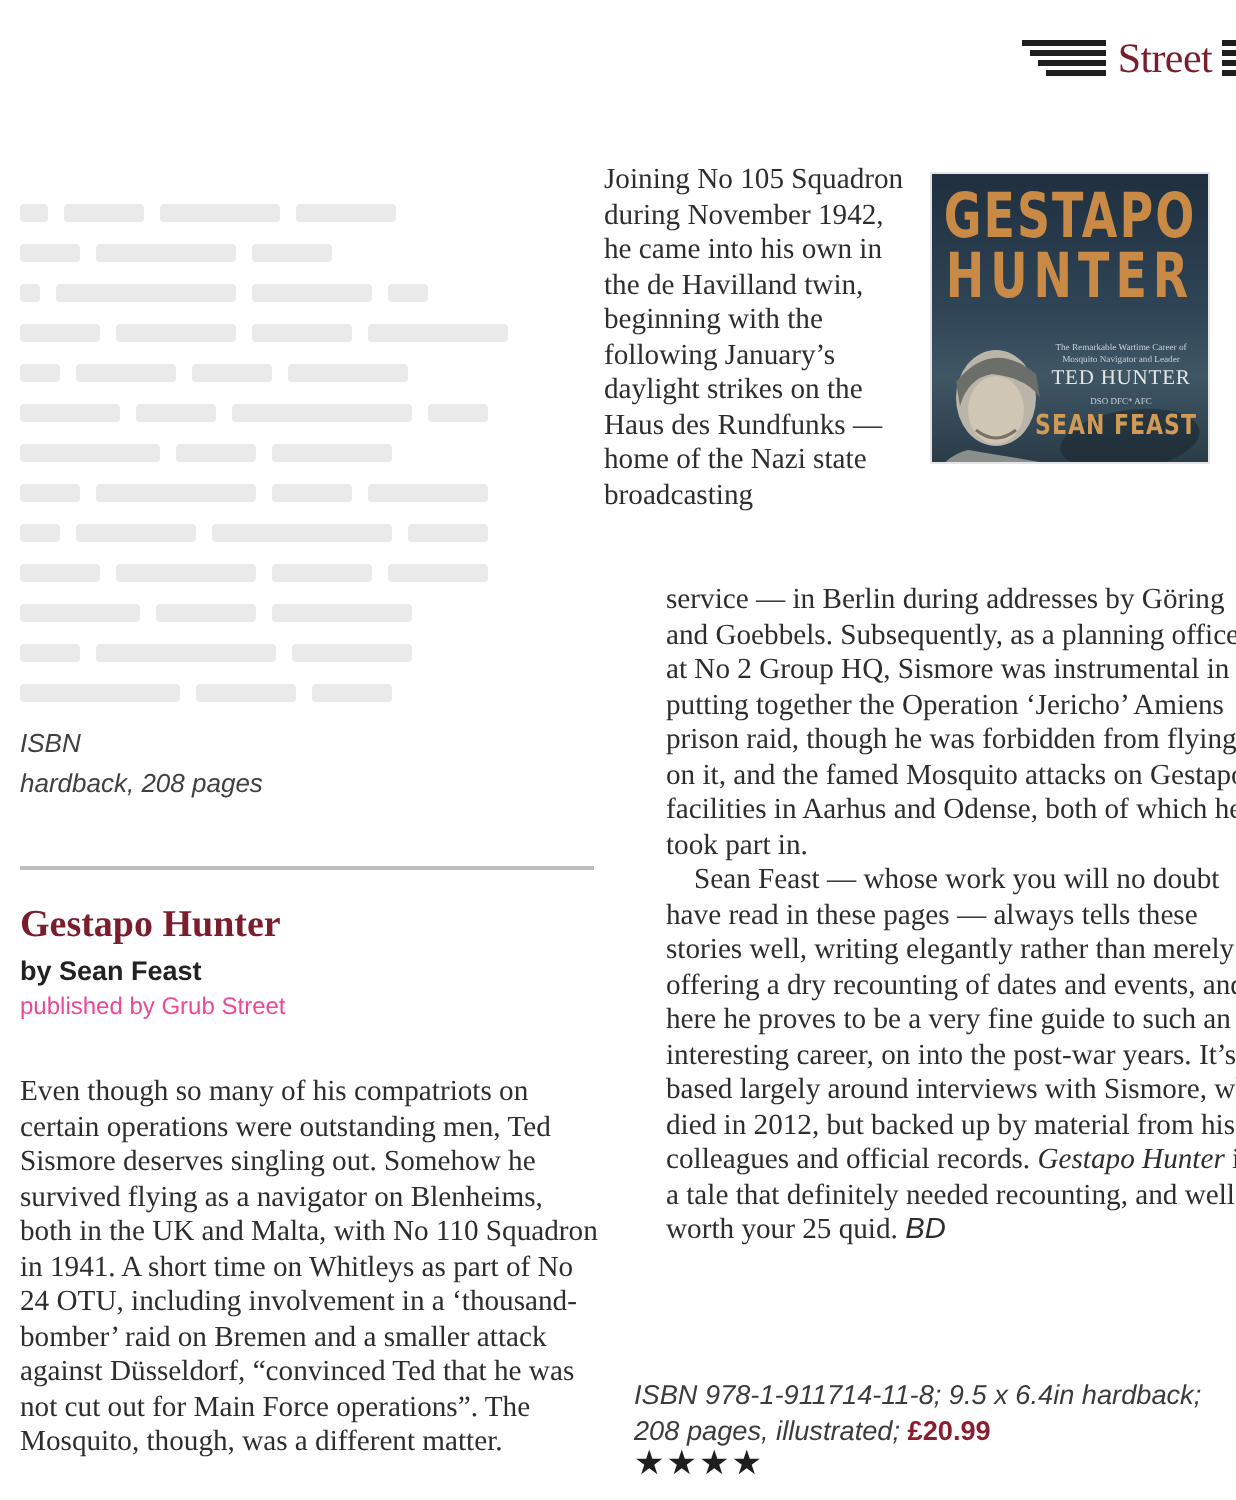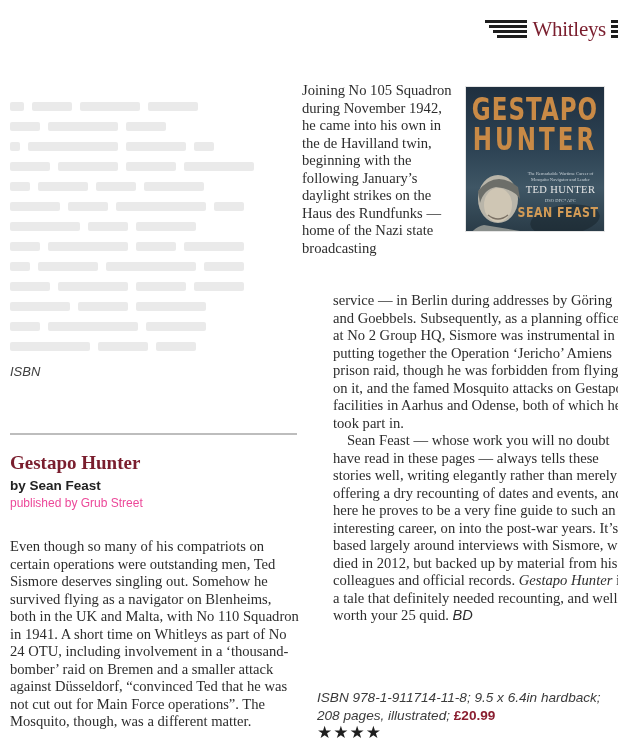--- a/index.html
+++ b/index.html
@@ -54,21 +54,21 @@
 </head>
 <body>
 
 <div class="section-header">
   <div class="stripes-left">
     <span style="top:0;width:42px"></span>
     <span style="top:5px;width:38px"></span>
     <span style="top:10px;width:34px"></span>
     <span style="top:15px;width:30px"></span>
   </div>
-  <div class="section-title">Whitleys</div>
+  <div class="section-title">Street</div>
   <div class="stripes-right">
     <span></span>
       <span></span>
       <span></span>
       <span></span>
   </div>
 </div>
 
 <div class="faded">
   <div class="faded-line">
@@ -140,20 +140,21 @@
       <i style="width:60px"></i>
     </div>
   <div class="faded-line">
       <i style="width:80px"></i>
       <i style="width:50px"></i>
       <i style="width:40px"></i>
     </div>
 </div>
 <div class="faded-meta">
   <div>ISBN</div>
+  <div>hardback, 208 pages</div>
 </div>
 
 <div class="divider"></div>
 
 <div class="review-title">Gestapo Hunter</div>
 <div class="review-author">by Sean Feast</div>
 <div class="review-publisher">published by Grub Street</div>
 
 <p class="body-text body-left">Even though so many of his compatriots on certain operations were outstanding men, Ted Sismore deserves singling out. Somehow he survived flying as a navigator on Blenheims, both in the UK and Malta, with No 110 Squadron in 1941. A short time on Whitleys as part of No 24 OTU, including involvement in a ‘thousand-bomber’ raid on Bremen and a smaller attack against Düsseldorf, “convinced Ted that he was not cut out for Main Force operations”. The Mosquito, though, was a different matter.</p>
 

